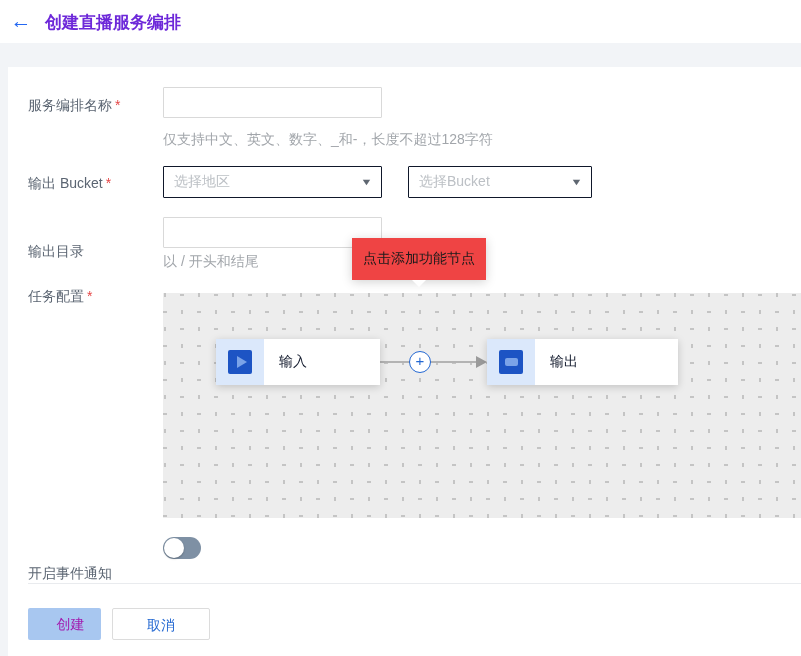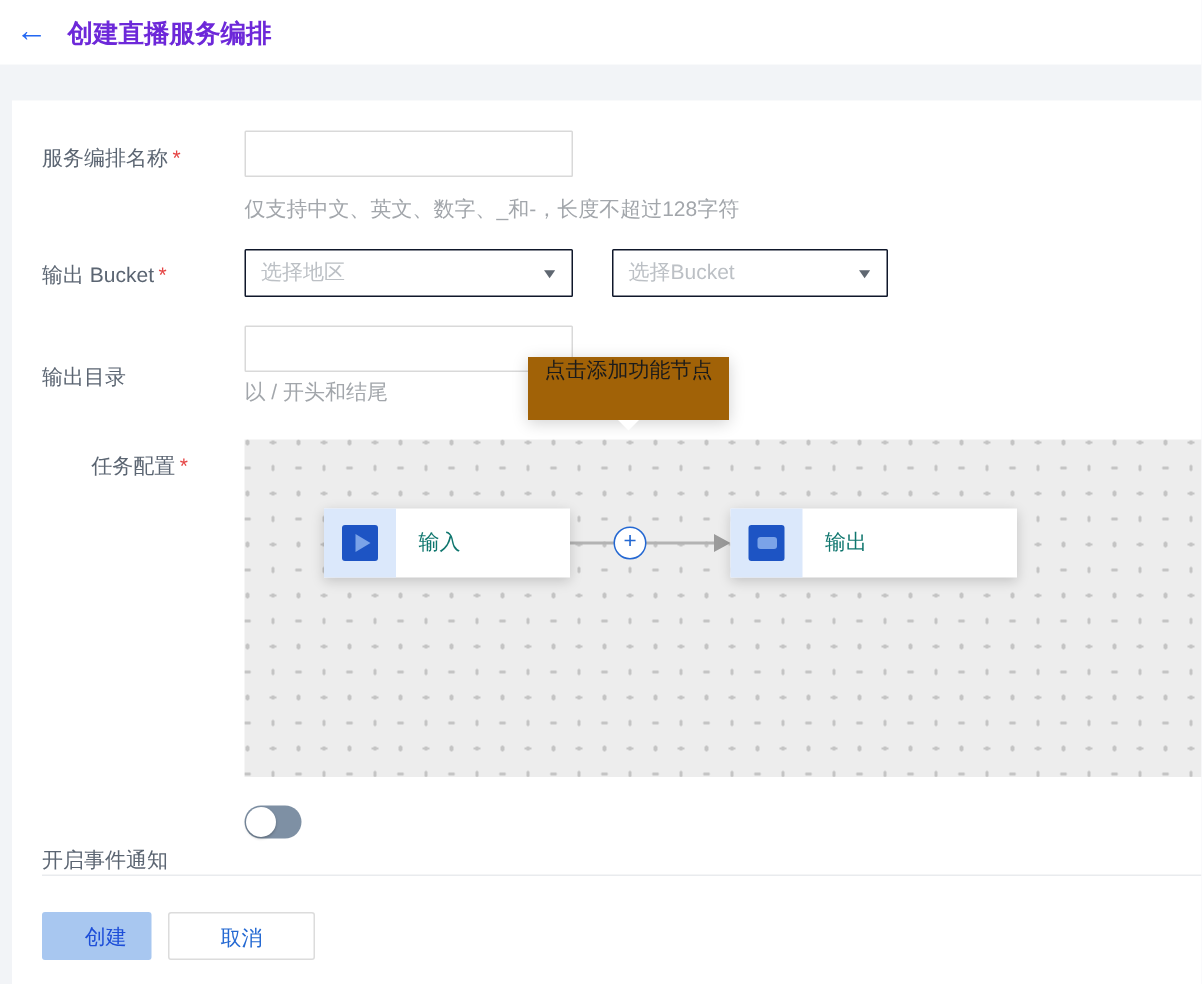--- a/index.html
+++ b/index.html
@@ -49,23 +49,23 @@
   .select-box {
     position: absolute; height: 32px; border: 1px solid #0f172a;
     background: #fff; border-radius: 1px; cursor: pointer;
     display: flex; align-items: center; padding: 0 10px;
   }
   .select-placeholder { color: #bcc0c5; font-size: 14px; flex: 1; }
   .select-caret { color: #5f6771; font-size: 9px; transform: scaleX(1.4); }
   
   .tooltip {
     position: absolute; left: 344px; top: 171px; width: 134px; height: 42px;
-    background: #a16207; z-index: 30;
+    background: #ef4444; z-index: 30;
     box-shadow: 0 2px 10px rgba(0,0,0,0.18);
-    display: flex; justify-content: center;
+    display: flex; align-items: center; justify-content: center;
     font-size: 14px; color: #1b1b1b;
   }
   .tooltip-pointer {
     position: absolute; left: 60px; bottom: -7px;
     width: 0; height: 0;
     border-left: 7px solid transparent; border-right: 7px solid transparent;
     border-top: 7px solid #ffffff;
   }
   
   .flow-canvas {
@@ -93,21 +93,21 @@
   .node-icon {
     width: 24px; height: 24px; background: #1d54c4; border-radius: 2px;
     display: flex; align-items: center; justify-content: center;
   }
   .play-glyph {
     width: 0; height: 0; margin-left: 3px;
     border-top: 6px solid transparent; border-bottom: 6px solid transparent;
     border-left: 10px solid #7ba3e8;
   }
   .bar-glyph { width: 13px; height: 8px; background: #7ba3e8; border-radius: 2px; }
-  .node-label { margin-left: 15px; font-size: 14px; color: #0f766e; }
+  .node-label { margin-left: 15px; font-size: 14px; color: #0f172a; }
   .connector-line {
     position: absolute; left: 217px; top: 68px; width: 100px; height: 2px;
     background: #b3b3b3;
   }
   .connector-arrowhead {
     position: absolute; left: 313px; top: 63px; width: 0; height: 0;
     border-top: 6px solid transparent; border-bottom: 6px solid transparent;
     border-left: 11px solid #9b9b9b;
   }
   .plus-button {
@@ -130,21 +130,21 @@
   .divider {
     position: absolute; left: 20px; top: 516px; width: 773px; height: 1px;
     background: #e9ebee;
   }
   .btn {
     position: absolute; top: 541px; height: 32px; border-radius: 2px;
     font-size: 14px; text-align: center; line-height: 32px; cursor: pointer;
     font-family: "Liberation Sans", "DejaVu Sans", sans-serif;
   }
   .btn-create {
-    left: 20px; width: 73px; background: #a8c7f0; color: #1d4ed8; border: none; padding-left: 12px;
+    left: 20px; width: 73px; background: #a8c7f0; color: #a21caf; border: none; padding-left: 12px;
   }
   .btn-cancel {
     left: 104px; width: 98px; background: #ffffff; color: #2368d2;
     border: 1px solid #dcdcdc;
   }
 </style>
 </head>
 <body>
 
 <div class="page-header">
@@ -174,21 +174,21 @@
 
   <div class="form-label" style="top:174px;">输出目录</div>
   <input class="text-input" style="left: 155px; top: 150px;" type="text" value="">
   <div class="helper-text" style="top:185px;">以 / 开头和结尾</div>
 
   <div class="tooltip">
     <span>点击添加功能节点</span>
     <span class="tooltip-pointer"></span>
   </div>
 
-  <div class="form-label" style="top:233px;text-align:center;">
+  <div class="form-label" style="top:219px;">
     <span>任务配置</span><span class="required-mark">*</span>
   </div>
   <div class="flow-canvas">
     <div class="connector-line"></div>
     <div class="connector-arrowhead"></div>
 
     <div class="flow-node node-input">
       <div class="node-icon-wrap">
         <div class="node-icon">
           <div class="play-glyph"></div>

